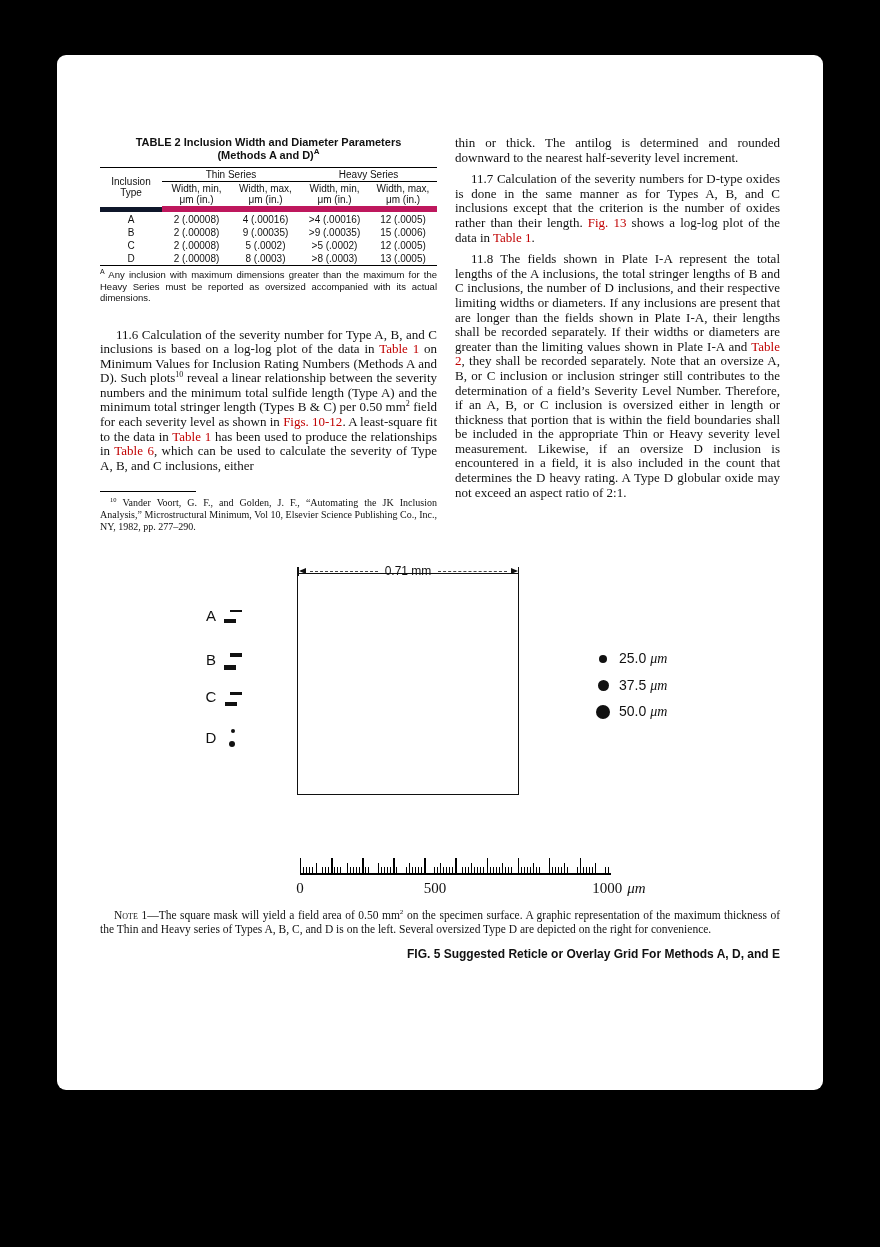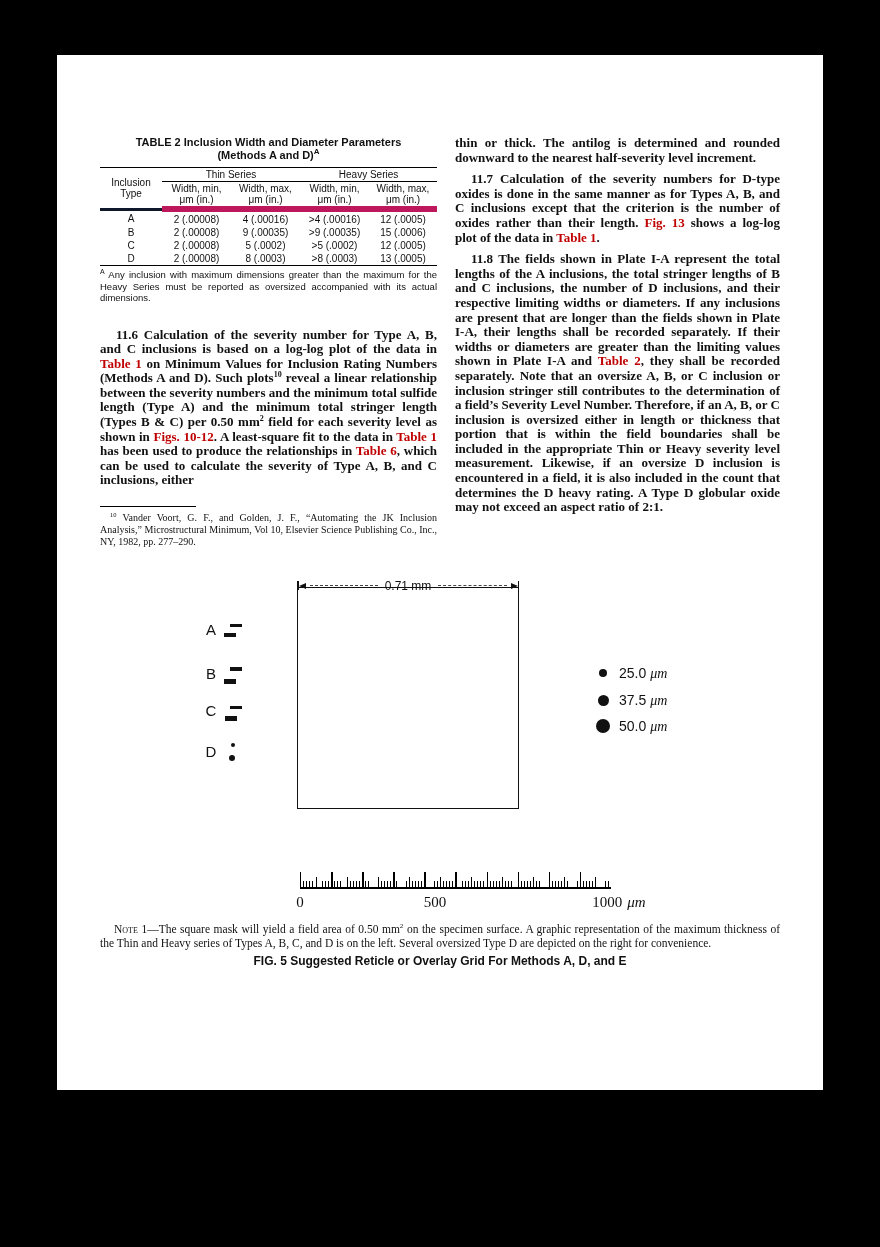--- a/index.html
+++ b/index.html
@@ -1,35 +1,35 @@
 <!DOCTYPE html>
 <html><head>
 <meta charset="utf-8">
 <style>
   html,body{margin:0;padding:0;}
   body{width:880px;height:1247px;background:#000;position:relative;overflow:hidden;
        font-family:"Liberation Serif", serif;color:#111;}
   .page{position:absolute;left:57px;top:55px;width:766px;height:1035px;background:#fff;
-        box-sizing:border-box;padding:81px 43px 0;}
+        box-sizing:border-box;padding:81px 43px 0;border-radius:9px;}
   .columns{display:flex;gap:18px;}
   .col-left{width:337px;}
   .col-right{width:325px;}
-  .para{font-size:13px;line-height:14.6px;text-align:justify;margin:0 0 7px;text-indent:16px;font-weight:bold;}
+  .para{font-size:13px;line-height:14.6px;text-align:justify;margin:0 0 7px;text-indent:16px;}
   .para-cont{text-indent:0;}
   sup{font-size:8px;line-height:0;vertical-align:super;}
   .seg-link{color:#c00000;}
   .seg-italic{}
   .seg-sc{font-variant:small-caps;}
   
   .t2-title{font:bold 11px/13px "Liberation Sans", sans-serif;text-align:center;margin-bottom:5px;}
   table.t2{width:100%;border-collapse:collapse;font:10px/11px "Liberation Sans", sans-serif;
            border-top:1.2px solid #000;border-bottom:1px solid #000;table-layout:fixed;}
   table.t2 th{font-weight:normal;}
   table.t2 th, table.t2 td{text-align:center;padding:1px 2px;vertical-align:middle;}
-  .t2-type{white-space:pre-line;border-bottom:3px solid #0f172a;}
+  .t2-type{white-space:pre-line;border-bottom:5px solid #0f172a;}
   .t2-group{border-bottom:1px solid #000;}
   .t2-sub{white-space:pre-line;border-bottom:6px solid #be185d;padding-bottom:2px;}
   table.t2 tbody tr:first-child td{padding-top:2px;}
   .t2-foot{font:9.5px/11.5px "Liberation Sans", sans-serif;text-align:justify;margin-top:3px;}
   .t2-foot sup{font-size:7px;}
   .p116{margin-top:24px;}
   .fn-rule{width:96px;border-top:1px solid #000;margin:18px 0 5px;}
   .footnote{font-size:10px;line-height:11.8px;text-align:justify;text-indent:10px;}
   .footnote sup{font-size:6.5px;}
   
@@ -62,21 +62,21 @@
            repeating-linear-gradient(90deg,#000 0 0.8px,transparent 0.8px 3.11px);
          background-size:100% 15px,100% 10px,100% 6px;
          background-position:left bottom,left bottom,left bottom;
          background-repeat:no-repeat;}
   .scale-num{position:absolute;top:332px;transform:translateX(-50%);
          font:15px "Liberation Serif", serif;white-space:nowrap;}
   .scale-unit{font-style:italic;margin-left:5px;}
   
   .note{font-size:11.5px;line-height:14px;text-align:justify;margin:4px 0 0;text-indent:14px;}
   .note sup{font-size:7px;}
-  .fig-caption{font:bold 12px/14px "Liberation Sans", sans-serif;text-align:center;margin-top:4px;}
+  .fig-caption{font:bold 12px/14px "Liberation Sans", sans-serif;text-align:right;margin-top:11px;}
 </style>
 </head>
 <body>
 
 <div class="page">
 
   <div class="columns">
 
     <div class="col-left">
 

